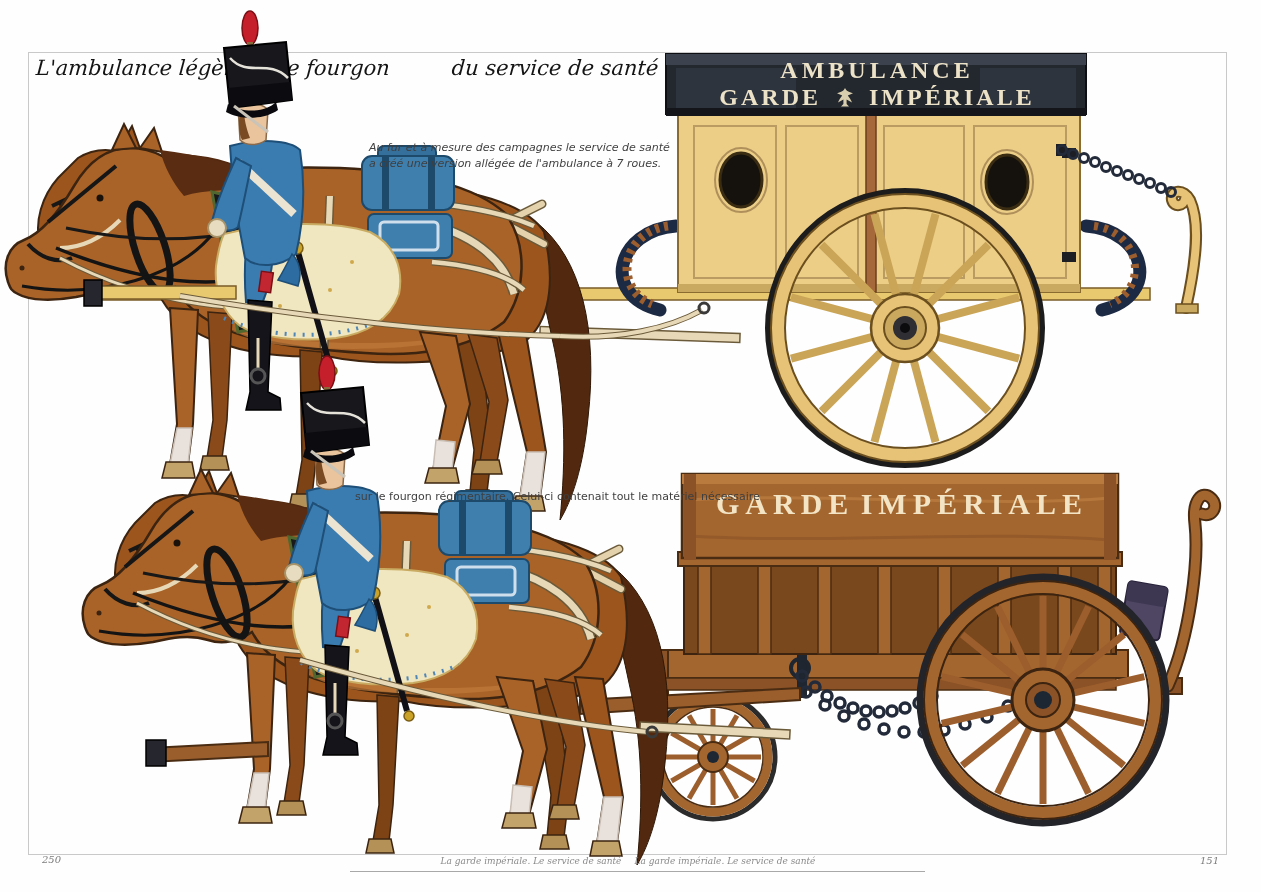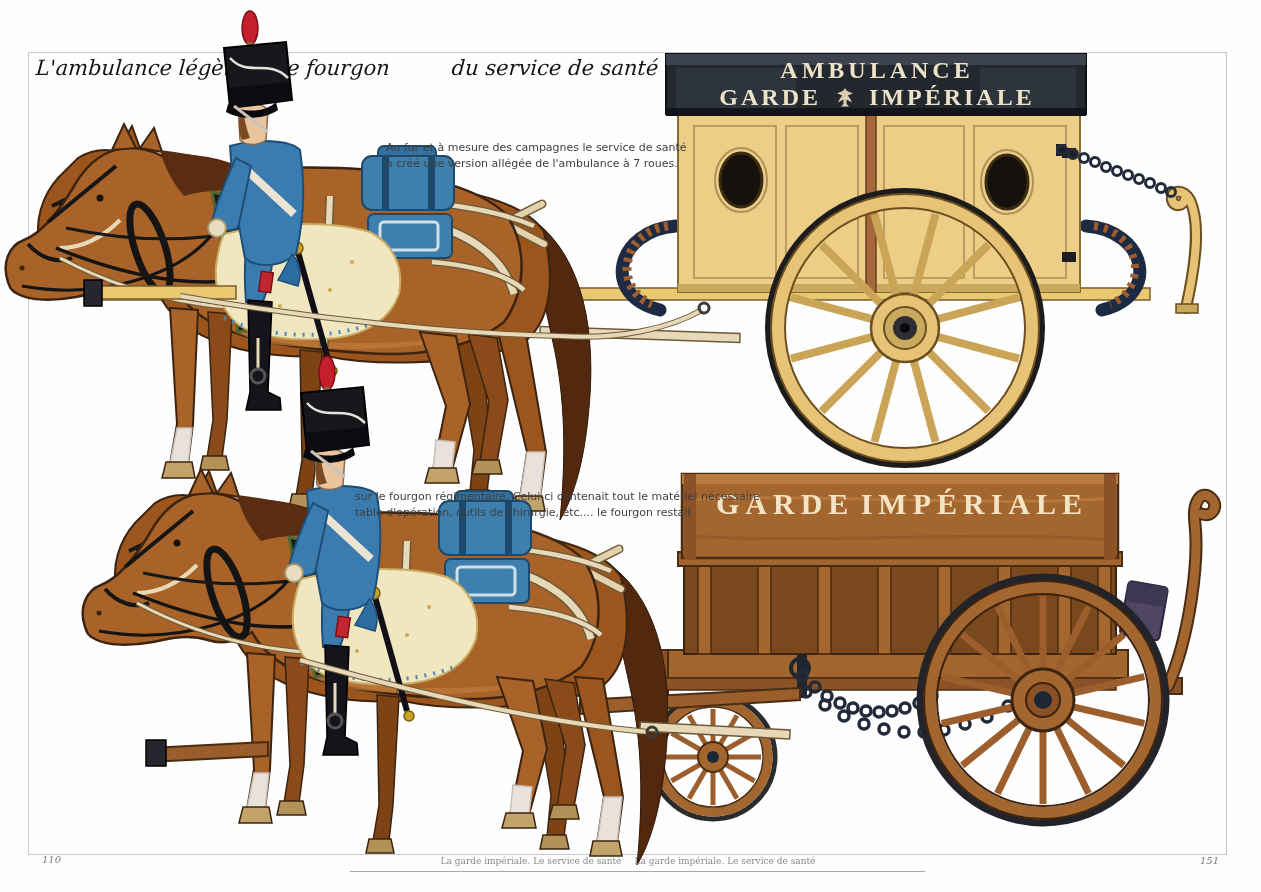--- a/index.html
+++ b/index.html
@@ -5,39 +5,39 @@
   html,body{margin:0;padding:0;background:#ffffff;}
   .page{position:relative;width:1261px;height:892px;background:#fefefe;overflow:hidden;
         font-family:"DejaVu Sans",sans-serif;}
   .frame{position:absolute;left:28px;top:52px;width:1197px;height:801px;
          border:1px solid #c9c9c9;z-index:0;}
   .title{position:absolute;left:36px;top:56px;z-index:1;display:flex;gap:62px;
          font-family:"DejaVu Serif",serif;font-style:italic;font-size:21px;color:#141414;
          transform:skewX(-4deg);}
   .art{position:absolute;left:0;top:0;z-index:2;}
   .caption{position:absolute;z-index:3;font-size:11px;color:#3f3f3f;line-height:15.5px;}
-  .caption-top{left:386px;top:140px;}
+  .caption-top{left:369px;top:140px;font-style:italic;}
   .caption-bottom{left:355px;top:489px;}
   .sign{position:absolute;z-index:3;font-family:"Liberation Serif",serif;font-weight:bold;
         text-align:center;}
   .sign-amb{left:670px;top:57px;width:414px;color:#ece2c8;text-align:center;}
   .sign-amb-l1{font-size:24px;letter-spacing:4px;line-height:27px;}
   .sign-amb-l2{font-size:24px;letter-spacing:3px;line-height:26px;
                display:flex;align-items:center;justify-content:center;gap:13px;}
   .eagle-svg{width:22px;height:21px;display:block;}
   .sign-fourgon{left:690px;top:486px;width:424px;color:#f2e4c4;}
   .sf-l1{display:flex;justify-content:space-between;padding:0 26px;
          font-size:30px;letter-spacing:6px;line-height:36px;}
   .sf-l2{font-size:30px;letter-spacing:6px;line-height:38px;}
   .pagenum{position:absolute;z-index:3;font-family:"DejaVu Serif",serif;font-style:italic;
            font-size:10px;color:#7d7d7d;}
   .pn-left{left:42px;top:854px;}
   .pn-right{left:1200px;top:855px;text-align:center;}
   .runfoot{position:absolute;z-index:3;width:230px;text-align:center;
-           font-family:"DejaVu Serif",serif;font-size:9px;color:#8a8a8a;}
+           font-family:"DejaVu Serif",serif;font-style:italic;font-size:9px;color:#8a8a8a;}
   .rf-left{left:416px;top:856px;}
   .rf-right{left:610px;top:856px;}
   .footrule{position:absolute;z-index:3;left:350px;top:871px;width:575px;height:1px;
             background:#a8a8a8;}
 </style>
 </head>
 <body>
 
 <div class="page">
 
@@ -391,22 +391,21 @@
     </div>
   </div>
 
   <div class="caption caption-top">
     <div>Au fur et à mesure des campagnes le service de santé</div>
     <div>a créé une version allégée de l'ambulance à 7 roues.</div>
   </div>
 
   <div class="caption caption-bottom">
     <div>sur le fourgon régimentaire. Celui-ci contenait tout le matériel nécessaire</div>
-    <div>table d'opération, outils de chirurgie, etc.... le fourgon restait</div>
   </div>
 
-  <div class="pagenum pn-left">110</div>
+  <div class="pagenum pn-left">250</div>
   <div class="pagenum pn-right">151</div>
   <div class="runfoot rf-left">La garde impériale. Le service de santé</div>
   <div class="runfoot rf-right">La garde impériale. Le service de santé</div>
   <div class="footrule"></div>
 
 </div>
 
 </body></html>

